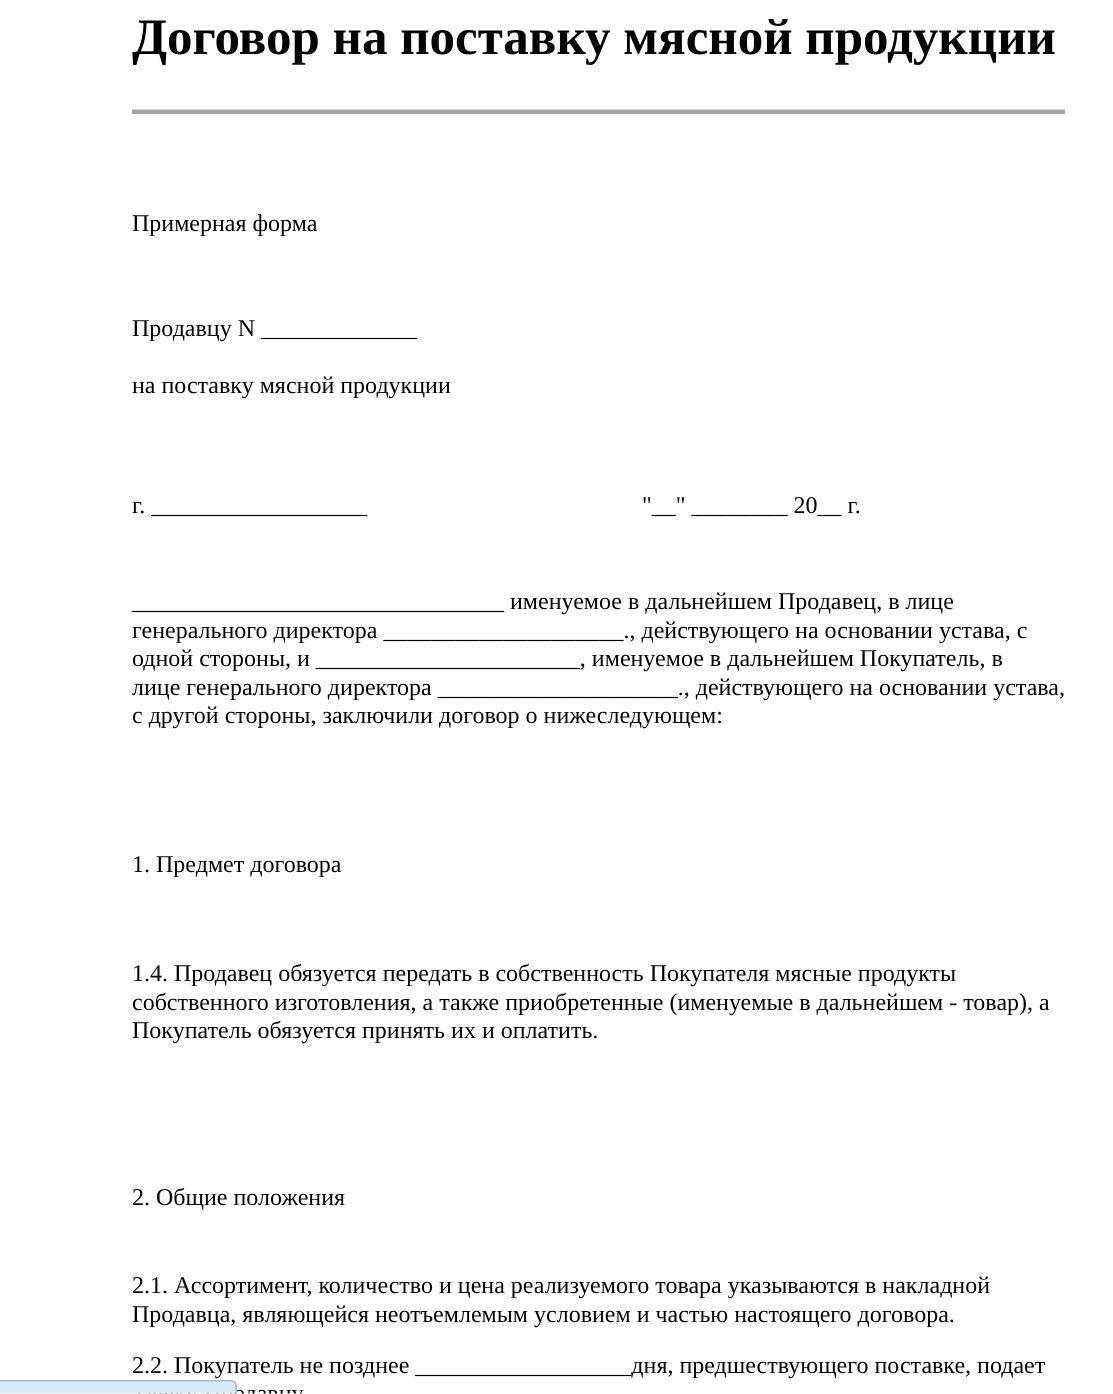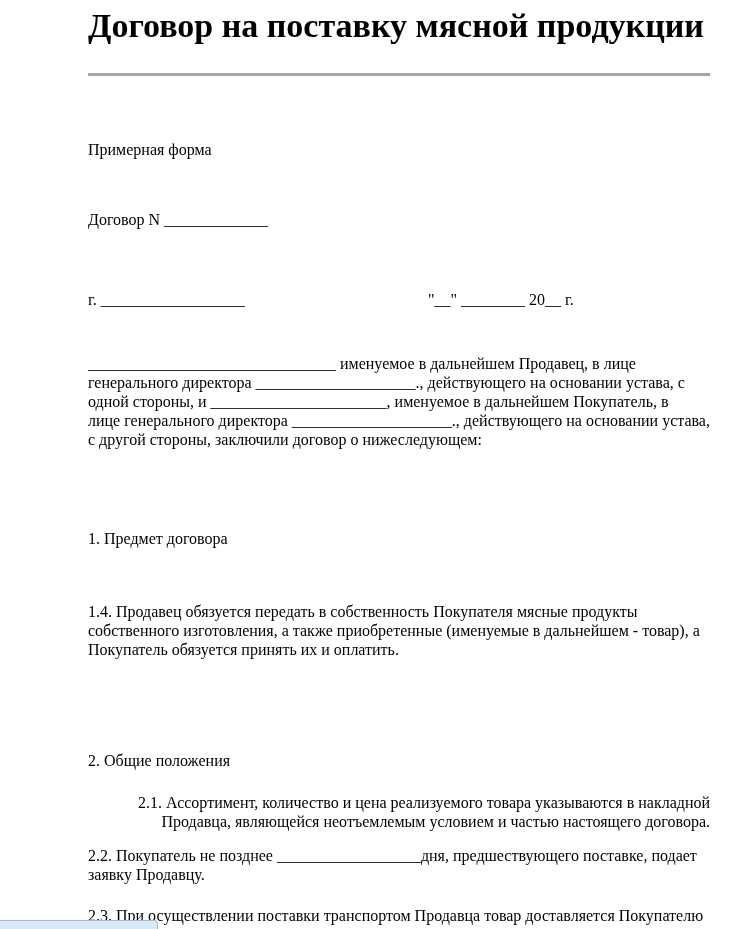--- a/index.html
+++ b/index.html
@@ -59,21 +59,21 @@
     left: 340px;
     top: 0;
     white-space: nowrap;
   }
   .para { white-space: nowrap; }
   .para div { white-space: nowrap; }
   .preamble   { margin-top: 45px; }
   .heading-1  { margin-top: 80px; }
   .clause-1-1 { margin-top: 54px; }
   .heading-2  { margin-top: 92px; }
-  .clause-2-1 { margin-top: 23px; text-align: right; }
+  .clause-2-1 { margin-top: 40px; }
   .clause-2-2 { margin-top: 15px; }
   .clause-2-3 { margin-top: 22px; }
   .status-bubble {
     position: absolute;
     left: 0;
     bottom: 0;
     width: 157px;
     height: 8px;
     background: #d9eaf7;
     border-top: 1px solid #9dbdd8;
@@ -85,22 +85,23 @@
 <body>
 
 <div class="content">
 
   <h1 class="doc-title">Договор на поставку мясной продукции</h1>
 
   <div class="rule"></div>
 
   <div class="form-note">Примерная форма</div>
 
-  <div class="number-line">Договор N _____________</div>
+  <div class="number-line">Продавцу N _____________</div>
 
+  <div class="subject-line">на поставку мясной продукции</div>
 
   <div class="city-date-row">
     <span>г. __________________</span>
     <span class="date-field">"__" ________ 20__ г.</span>
   </div>
 
   <div class="para preamble">
     <div>_______________________________ именуемое в дальнейшем Продавец, в лице</div>
     <div>генерального директора ____________________., действующего на основании устава, с</div>
     <div>одной стороны, и ______________________, именуемое в дальнейшем Покупатель, в</div>

